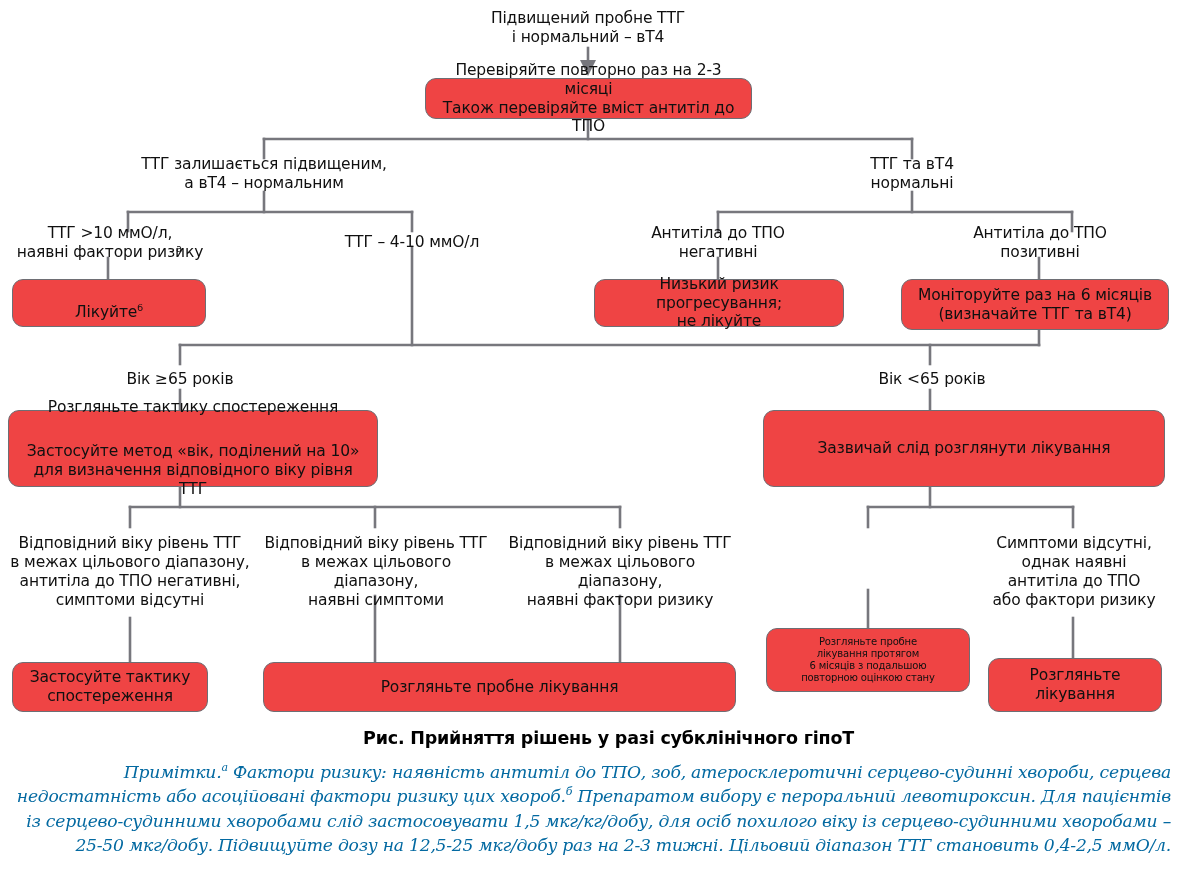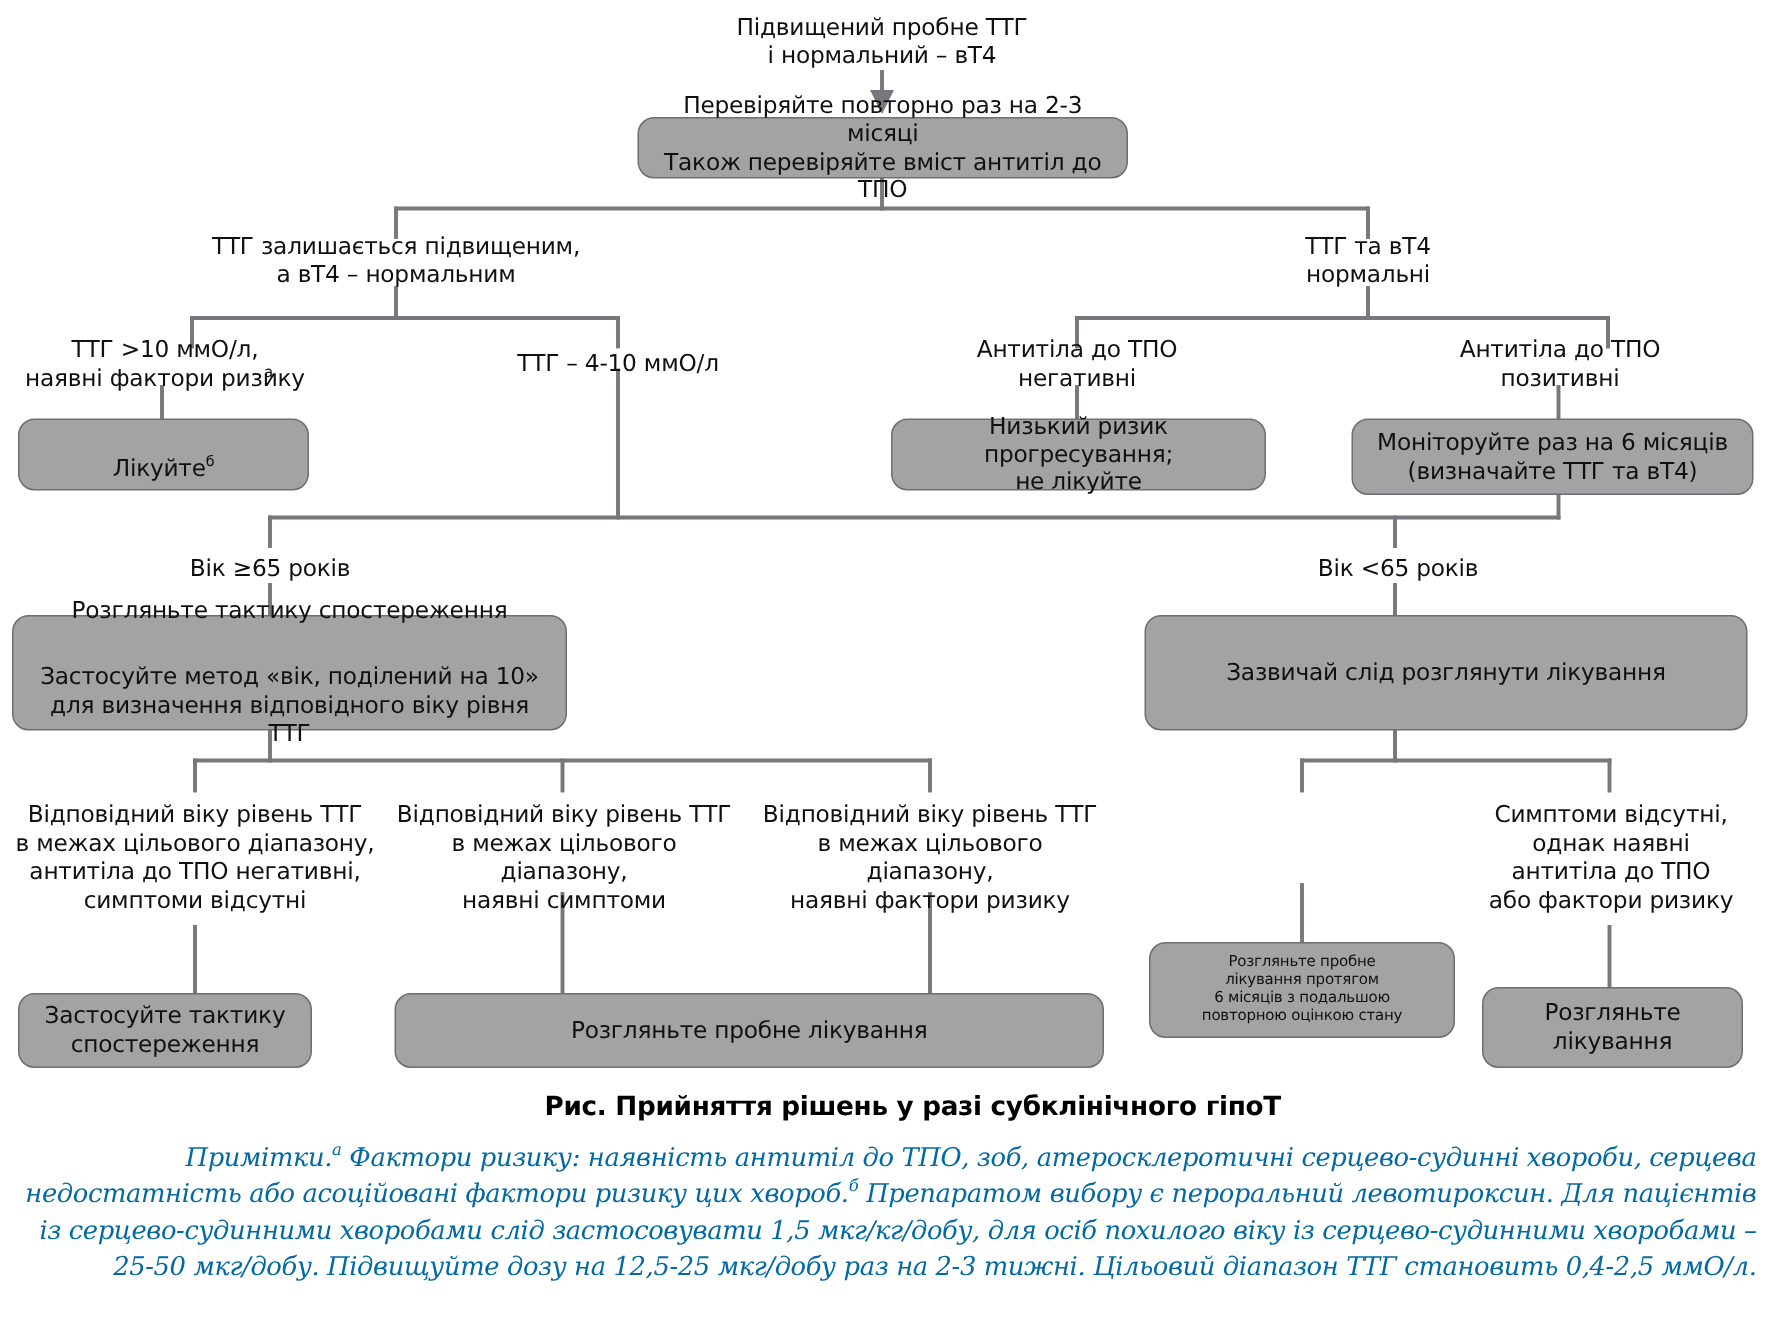--- a/index.html
+++ b/index.html
@@ -38,21 +38,21 @@
   }
   
   .label{
     font-size:15.5px;
     color:#101010;
     white-space:pre-line;
     letter-spacing:-0.15px;
   }
   
   .box{
-    background:#a3a3a3;
+    background:#ef4444;
     border:1.6px solid #6e6e74;
     border-radius:11px;
     font-size:15.5px;
     color:#101010;
     white-space:pre-line;
     padding:4px 10px;
     letter-spacing:-0.15px;
   }
   .box.gap > span + span{ margin-top:9px; }
   .box span{ display:block; white-space:pre-line; }

